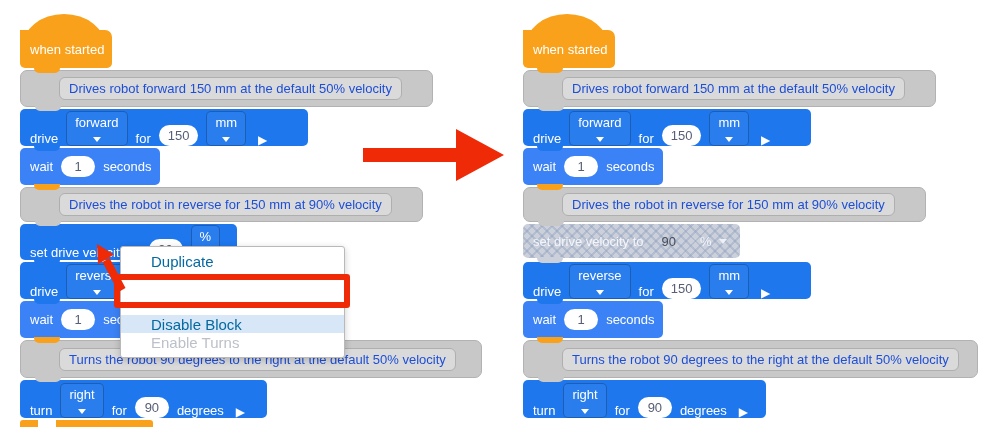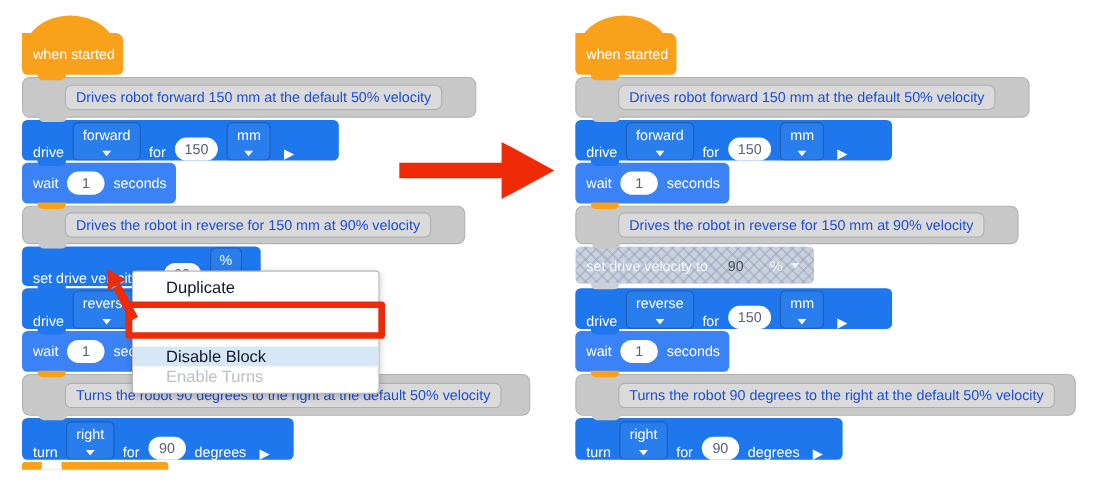--- a/index.html
+++ b/index.html
@@ -57,21 +57,21 @@
   
   .sliver{position:absolute;background:#F9A11B;border-radius:3px 3px 0 0;}
   .sliver-gap{position:absolute;left:18px;top:0;bottom:0;width:18px;background:#fff;}
 
   
   .menu{position:absolute;left:120px;top:246px;width:225px;height:112px;
     background:#fff;border:1px solid #B9B9B9;border-radius:3px;
     box-shadow:0 2px 7px rgba(0,0,0,.20);z-index:40;padding:5px 0;
     box-sizing:border-box;display:flex;flex-direction:column;}
   .menu-item{height:25px;display:flex;align-items:center;padding-left:30px;
-    font-size:15px;color:#0f172a;}
+    font-size:15px;color:#0369a1;}
   .menu-item.highlight{background:#D8E7F7;margin-top:44px;}
   .menu-item.disabled{color:#BCC0C9;}
 
   .red-box{position:absolute;left:114px;top:274px;width:236px;height:34px;
     border:6px solid #EE2A07;border-radius:3px;z-index:45;box-sizing:border-box;}
 
   svg.overlay{position:absolute;left:0;top:0;z-index:50;pointer-events:none;}
 </style>
 </head>
 <body>

